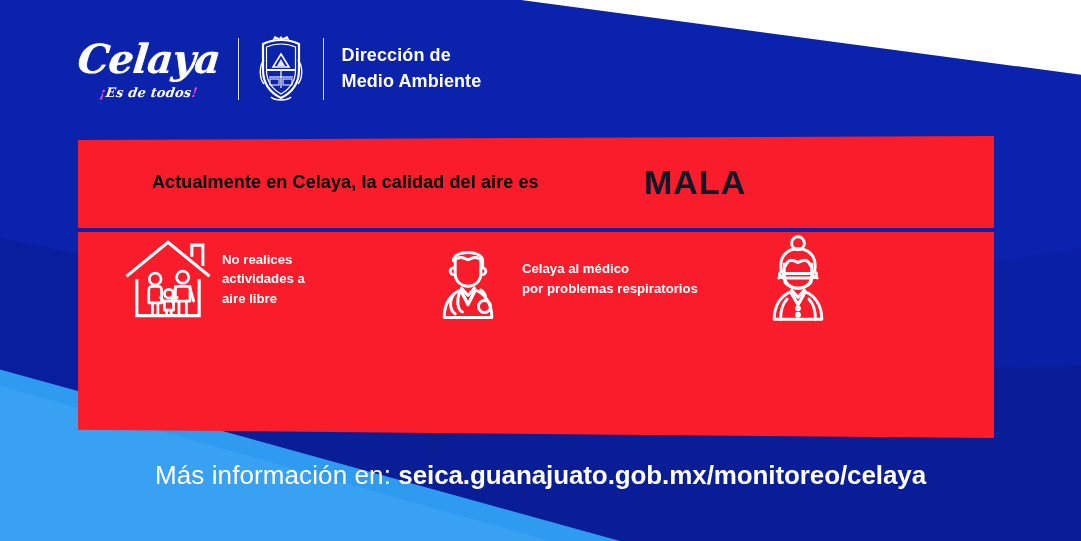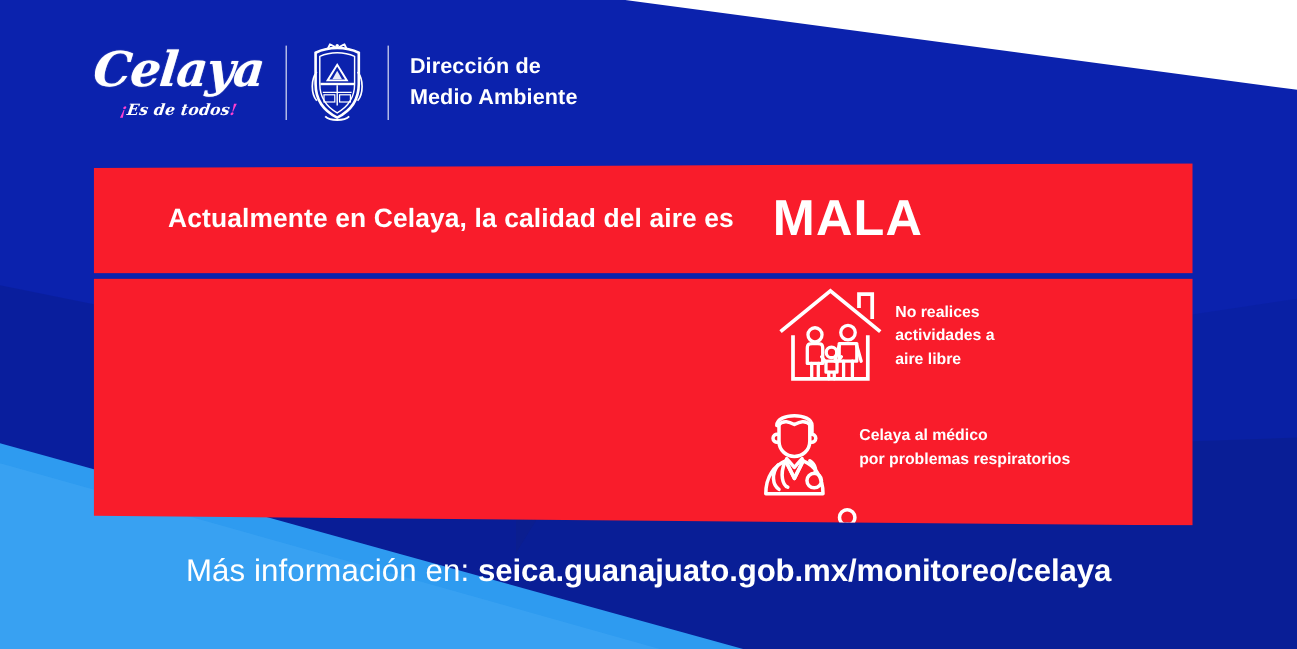--- a/index.html
+++ b/index.html
@@ -124,53 +124,52 @@
     width:916px; height:92px;
     background:#f91c2b;
     clip-path:polygon(0 4px, 100% 0, 100% 100%, 0 100%);
     z-index:4;
   }
   .panel-top-inner {
     position:absolute; inset:0;
     display:flex; align-items:center;
   }
   .status-label {
-    position:absolute; left:62px; top:50%;
+    position:absolute; left:74px; top:50%;
     transform:translateY(-50%);
-    color:#ffffff;
-    font-size:22px;
+    color:#000000;
+    font-size:18px;
     font-weight:700;
     letter-spacing:.1px;
     white-space:nowrap;
   }
   .status-value {
     position:absolute; left:566px; top:50%;
     transform:translateY(-50%);
-    color:#ffffff;
-    font-size:42px;
+    color:#0f172a;
+    font-size:34px;
     font-weight:700;
     letter-spacing:1px;
     line-height:1;
   }
 
   .panel-body {
     position:absolute;
     left:78px; top:232px;
     width:916px; height:206px;
     background:#f91c2b;
     clip-path:polygon(0 0, 100% 0, 100% 100%, 0 96%);
     z-index:4;
   }
   .advice-row {
     position:absolute;
     left:0; top:0; right:0; bottom:0;
     display:flex;
-    align-items:flex-end;
+    align-items:flex-start;
     padding:0 46px 14px 46px;
-    flex-direction:column;
   }
   .advice {
     display:flex;
     align-items:center;
     gap:10px;
     flex:0 0 auto;
   }
   .advice:nth-child(1) { width:300px; }
   .advice:nth-child(2) { width:330px; }
   .advice:nth-child(3) { width:286px; }

